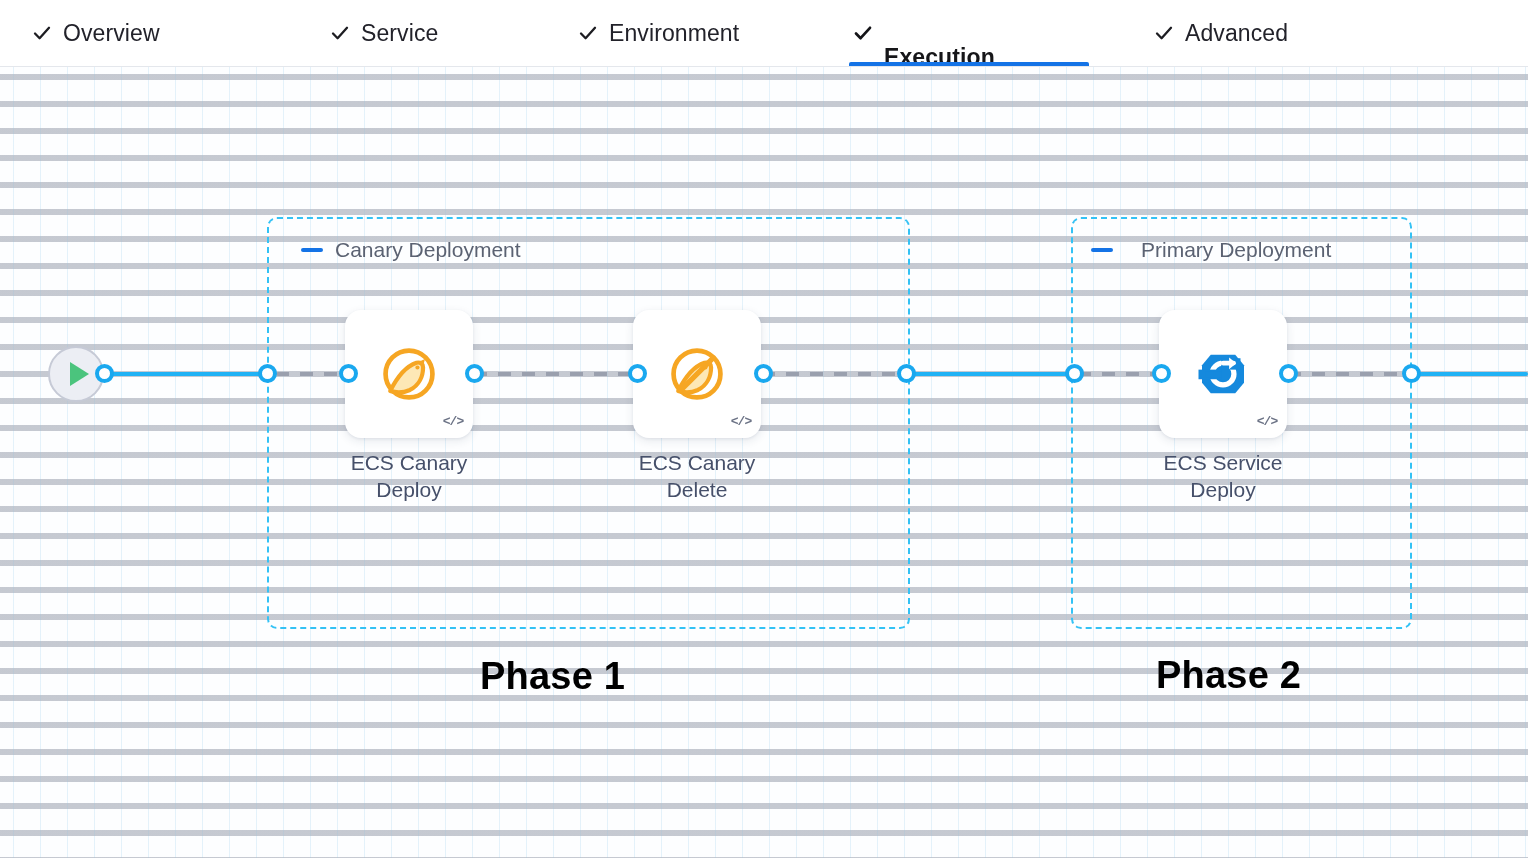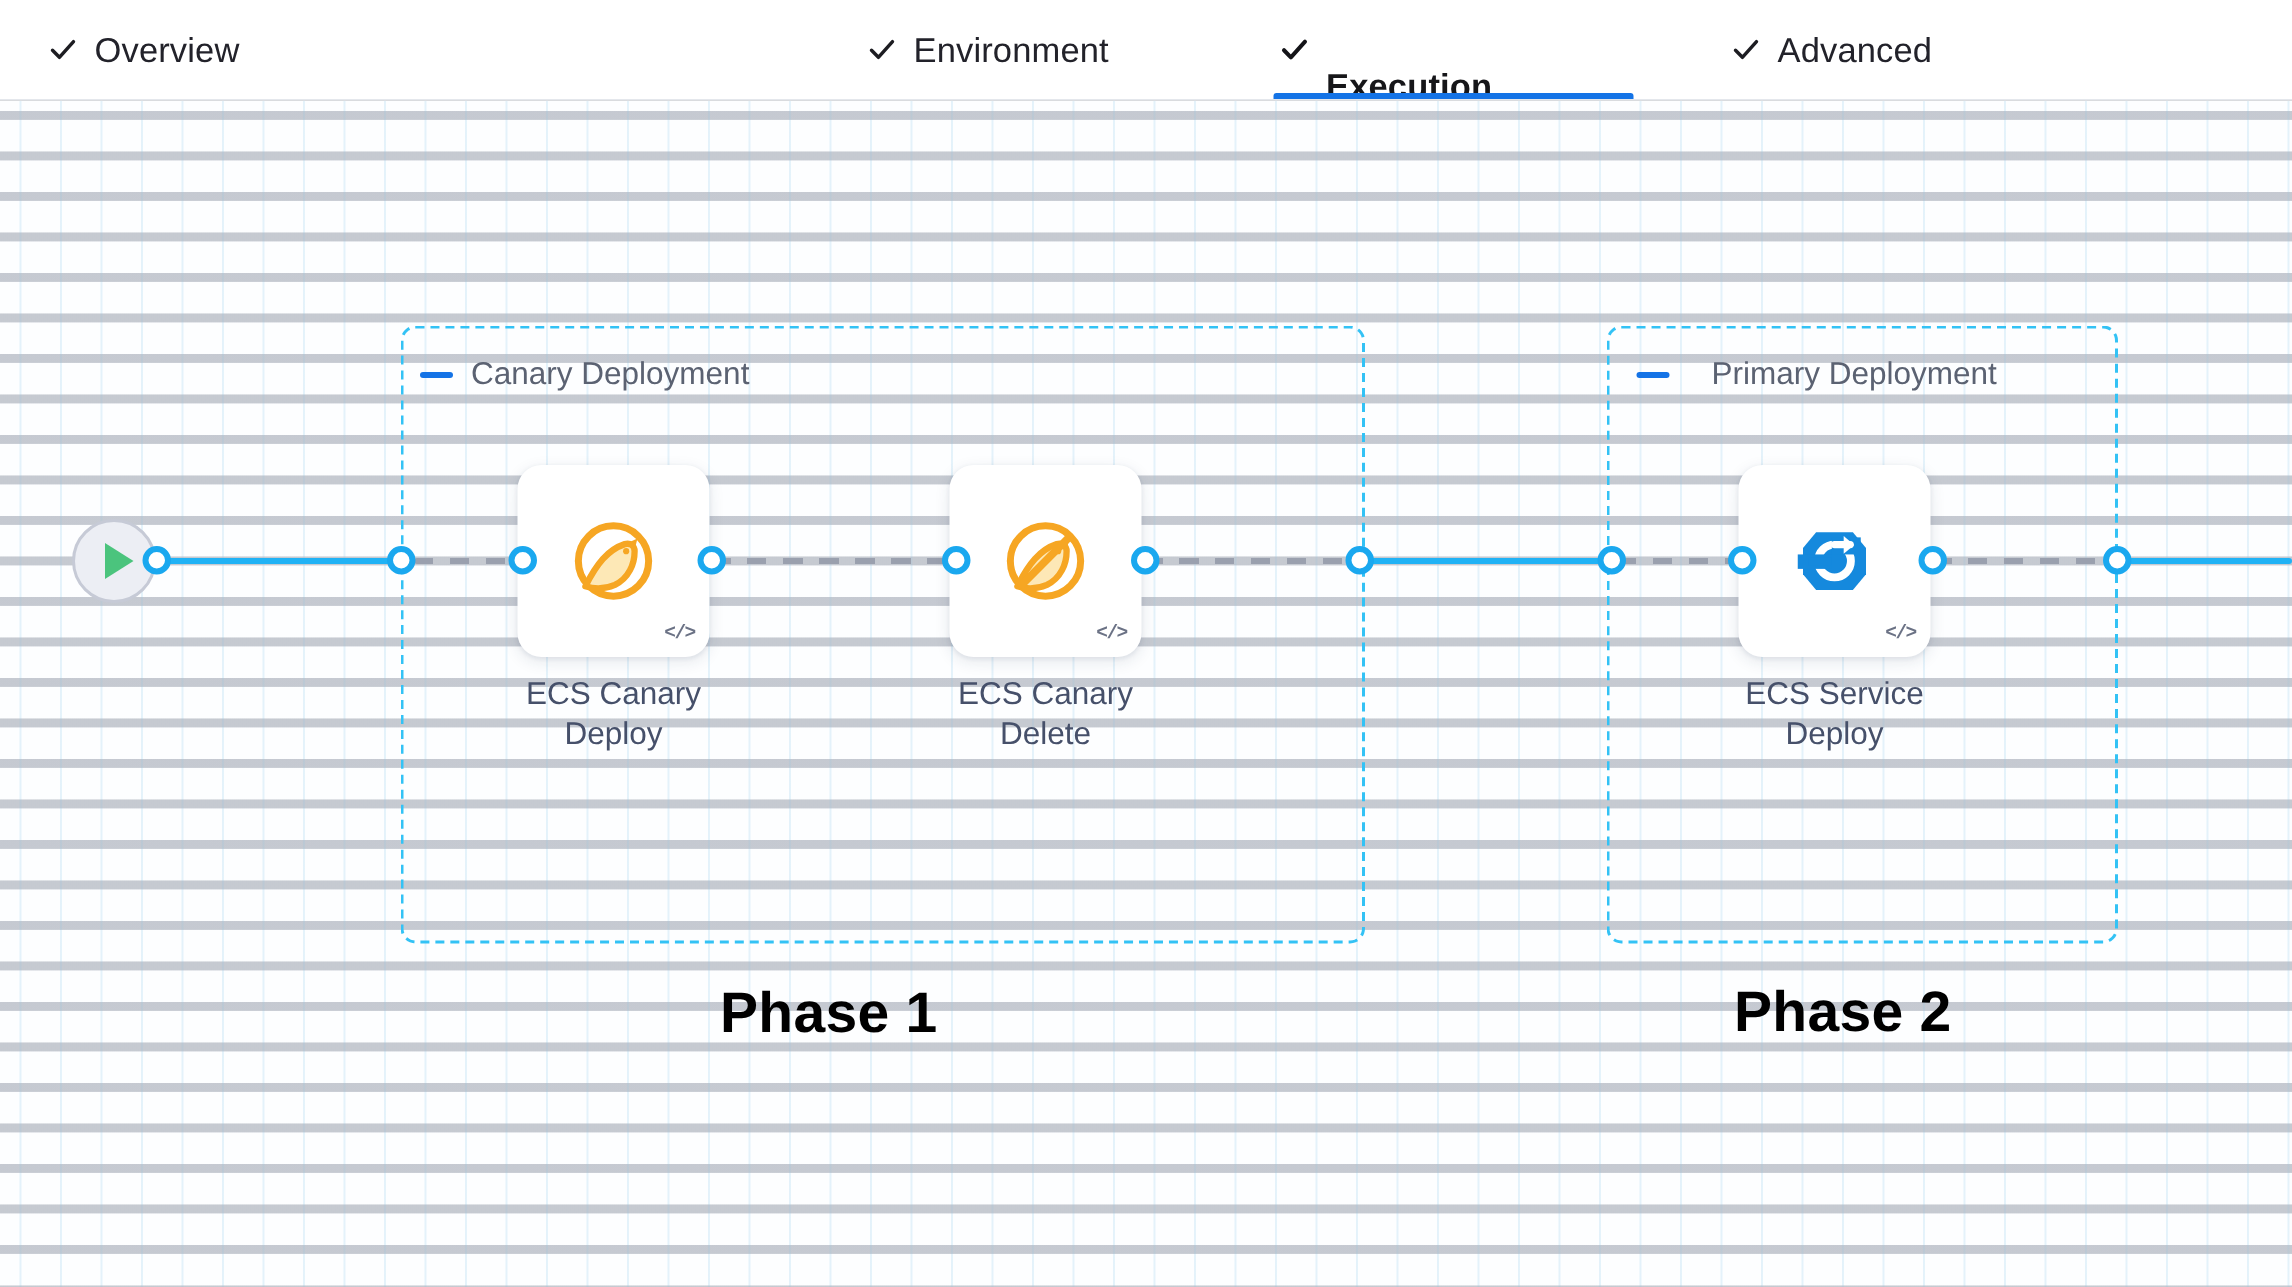--- a/index.html
+++ b/index.html
@@ -9,21 +9,21 @@
     height: 858px;
     overflow: hidden;
     font-family: "Liberation Sans", sans-serif;
     background: #ffffff;
   }
 
   #app {
     position: relative;
     width: 1528px;
     height: 764px;
-    background: #404040;
+    background: #e5e5e5;
   }
 
   
   #tabbar {
     position: absolute;
     left: 0; top: 0;
     width: 1528px;
     height: 67px;
     background: #ffffff;
     border-bottom: 1px solid #e4e7ec;
@@ -239,20 +239,28 @@
 
     <div class="tab" id="tab-0" style="left: 28px; width: 208px;">
       <span class="tcheck">
         <svg viewBox="0 0 20 20" width="20" height="20">
             <path d="M3 10.5 L7.6 15.2 L17 4.8" fill="none" stroke="#1d1d22" stroke-width="2.3" stroke-linecap="round" stroke-linejoin="round"></path>
           </svg>
       </span>
       <span class="tlabel">Overview</span>
     </div>
 
+    <div class="tab" id="tab-1" style="left: 326px; width: 172px;">
+      <span class="tcheck">
+        <svg viewBox="0 0 20 20" width="20" height="20">
+            <path d="M3 10.5 L7.6 15.2 L17 4.8" fill="none" stroke="#1d1d22" stroke-width="2.3" stroke-linecap="round" stroke-linejoin="round"></path>
+          </svg>
+      </span>
+      <span class="tlabel">Service</span>
+    </div>
 
     <div class="tab" id="tab-2" style="left: 574px; width: 240px;">
       <span class="tcheck">
         <svg viewBox="0 0 20 20" width="20" height="20">
             <path d="M3 10.5 L7.6 15.2 L17 4.8" fill="none" stroke="#1d1d22" stroke-width="2.3" stroke-linecap="round" stroke-linejoin="round"></path>
           </svg>
       </span>
       <span class="tlabel">Environment</span>
     </div>
 
@@ -272,21 +280,21 @@
           </svg>
       </span>
       <span class="tlabel">Advanced</span>
     </div>
 
   </div>
 
   <div id="canvas">
 
     <div class="group-box" id="group-0" style="left: 267px; top: 150px; width: 643px; height: 412px;"></div>
-    <div class="group-head" id="group-head-0" style="left: 280px; top: 172px; justify-content: space-between;">
+    <div class="group-head" id="group-head-0" style="left: 301px; top: 172px; justify-content: space-between;">
       <span class="group-collapse"></span>
       <span class="group-title">Canary Deployment</span>
     </div>
 
     <div class="group-box" id="group-1" style="left: 1071px; top: 150px; width: 341px; height: 412px;"></div>
     <div class="group-head" id="group-head-1" style="left: 1091px; top: 172px; gap: 28px;">
       <span class="group-collapse"></span>
       <span class="group-title">Primary Deployment</span>
     </div>
 

